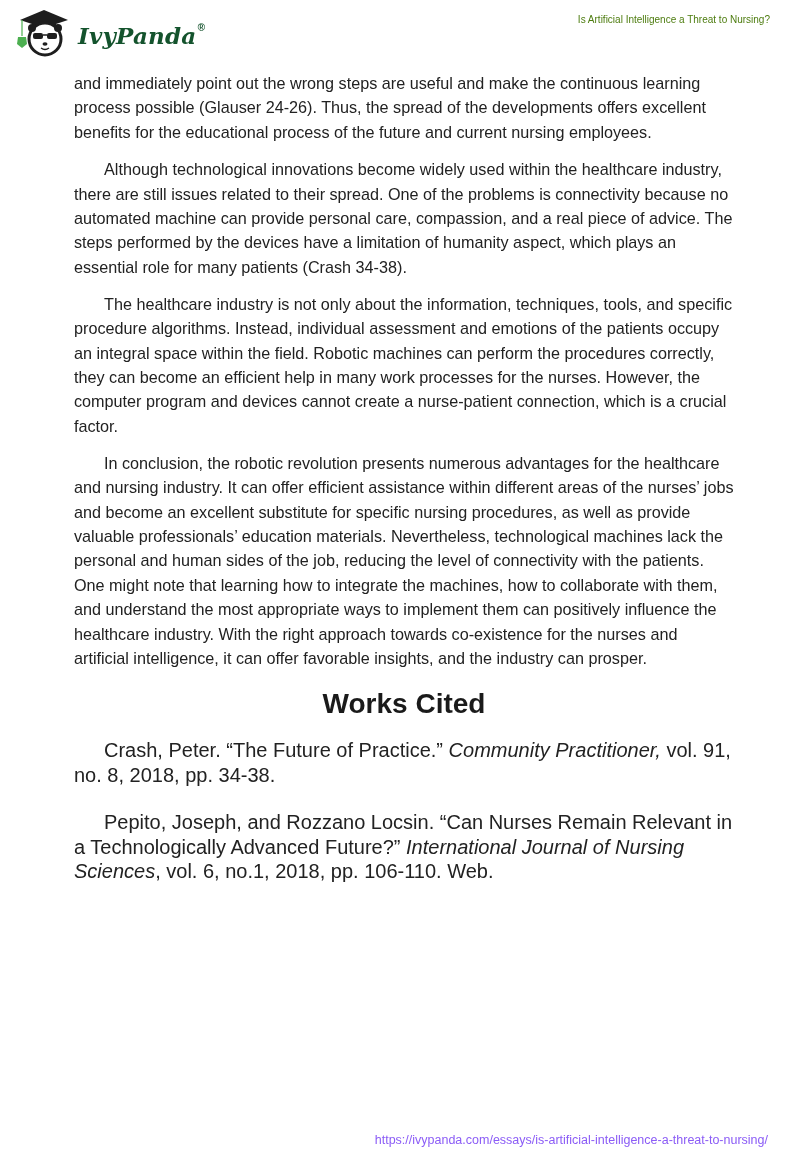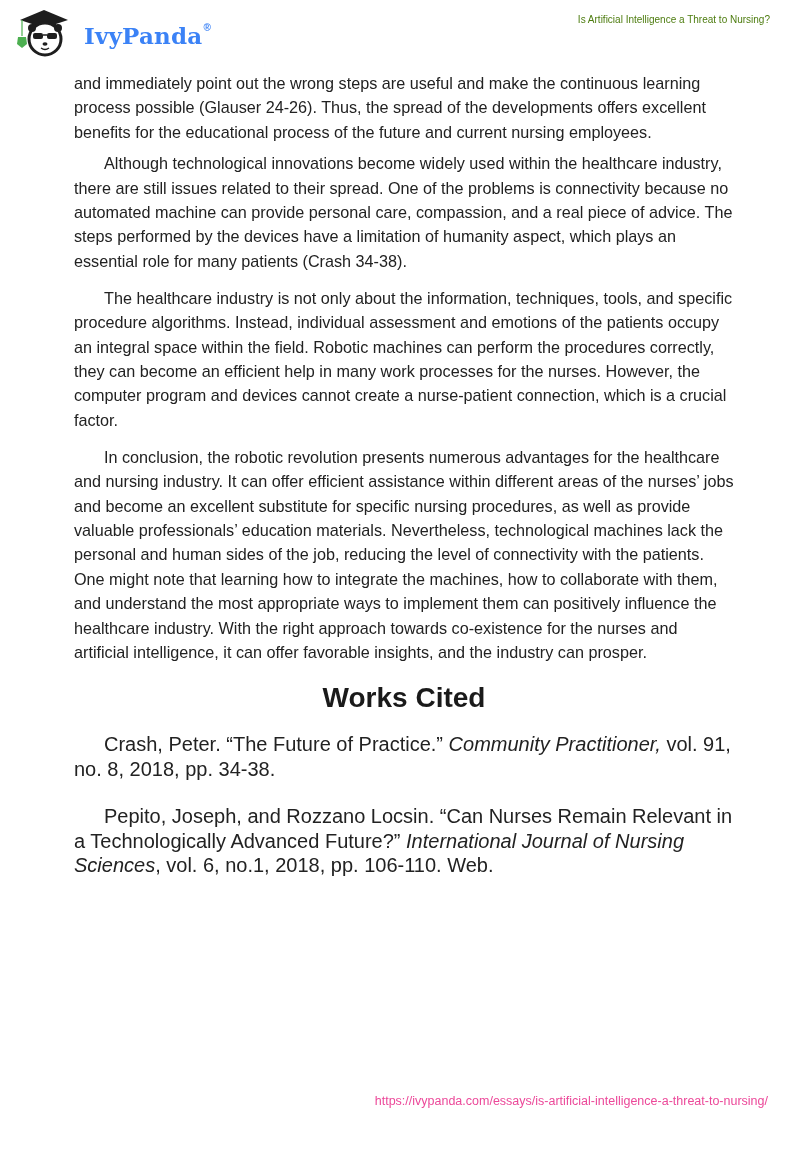--- a/index.html
+++ b/index.html
@@ -28,24 +28,25 @@
     text-decoration: none;
   }
   .logo-mark {
     width: 58px; height: 52px;
     display: block;
   }
   .logo-text {
     font-family: "DejaVu Serif", serif;
     font-weight: bold;
     font-size: 23px;
-    color: #3b82f6;
-    margin-left: 12px;
+    color: #14532d;
+    margin-left: 6px;
     margin-top: 6px;
     letter-spacing: 0.2px;
+    font-style: italic;
   }
   .logo-reg {
     font-family: "Liberation Sans", sans-serif;
     font-size: 10px;
     font-weight: bold;
     vertical-align: super;
     position: relative;
     top: -4px;
     margin-left: 1px;
   }
@@ -60,42 +61,42 @@
     left: 74px; top: 71px;
     width: 660px;
   }
   .para {
     font-size: 16.2px;
     line-height: 24.4px;
     margin: 0 0 12.5px 0;
     color: #222;
   }
   .para.indent { text-indent: 30px; }
-  .para.first { margin-bottom: 7px; }
+  .para.first { margin-bottom: 13px; }
   h2.section-heading {
     font-size: 28px;
     font-weight: bold;
     margin: 14px 0 14px 0;
     color: #1a1a1a;
     line-height: 40px;
     text-align: center;
   }
   .citation {
     font-size: 20px;
     line-height: 24.4px;
     text-indent: 30px;
     margin: 0 0 23px 0;
     color: #222;
   }
   .citation em { font-style: italic; }
   .footer-url {
     position: absolute;
-    right: 32px; top: 1094px;
+    right: 32px; top: 1133px;
     font-size: 12.5px;
-    color: #ec4899;
+    color: #8b5cf6;
     text-decoration: none;
     padding-left: 20px;
   }
 </style>
 </head>
 <body>
 
 <div class="header">
   <a class="logo">
     <svg class="logo-mark" viewBox="0 0 58 52">

